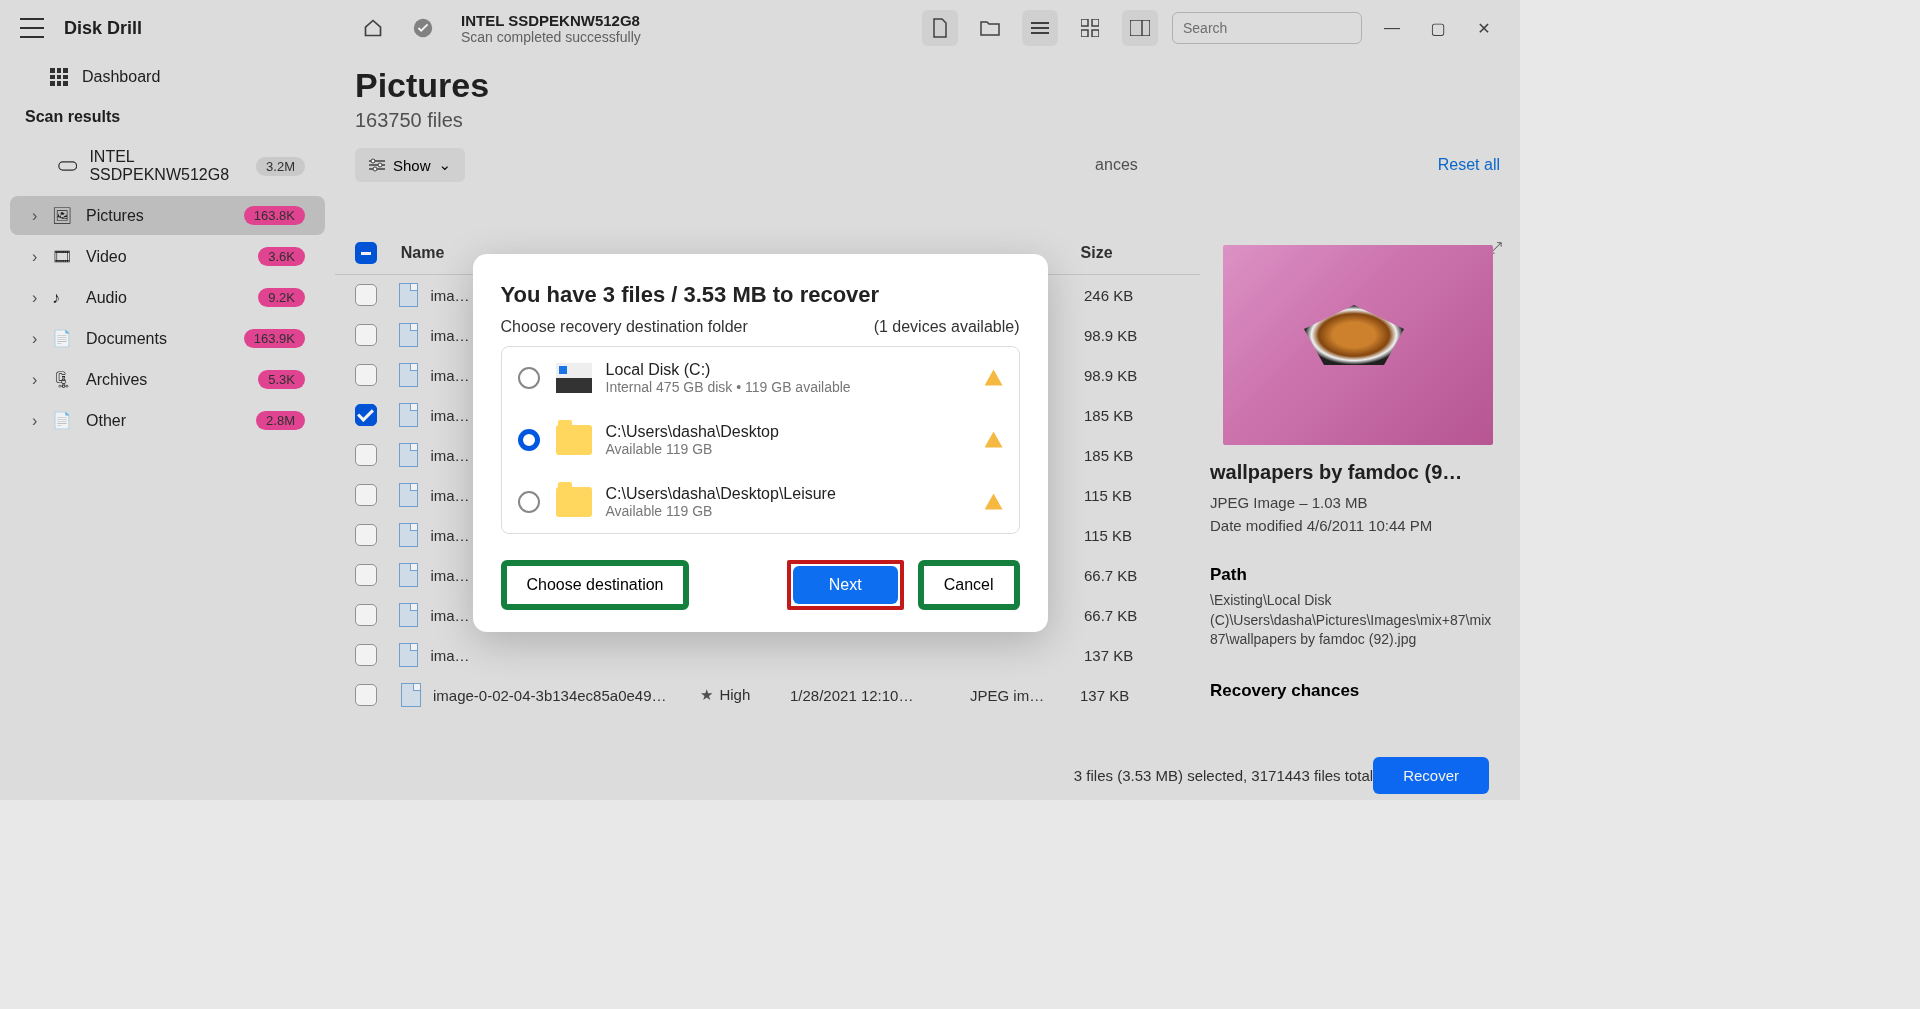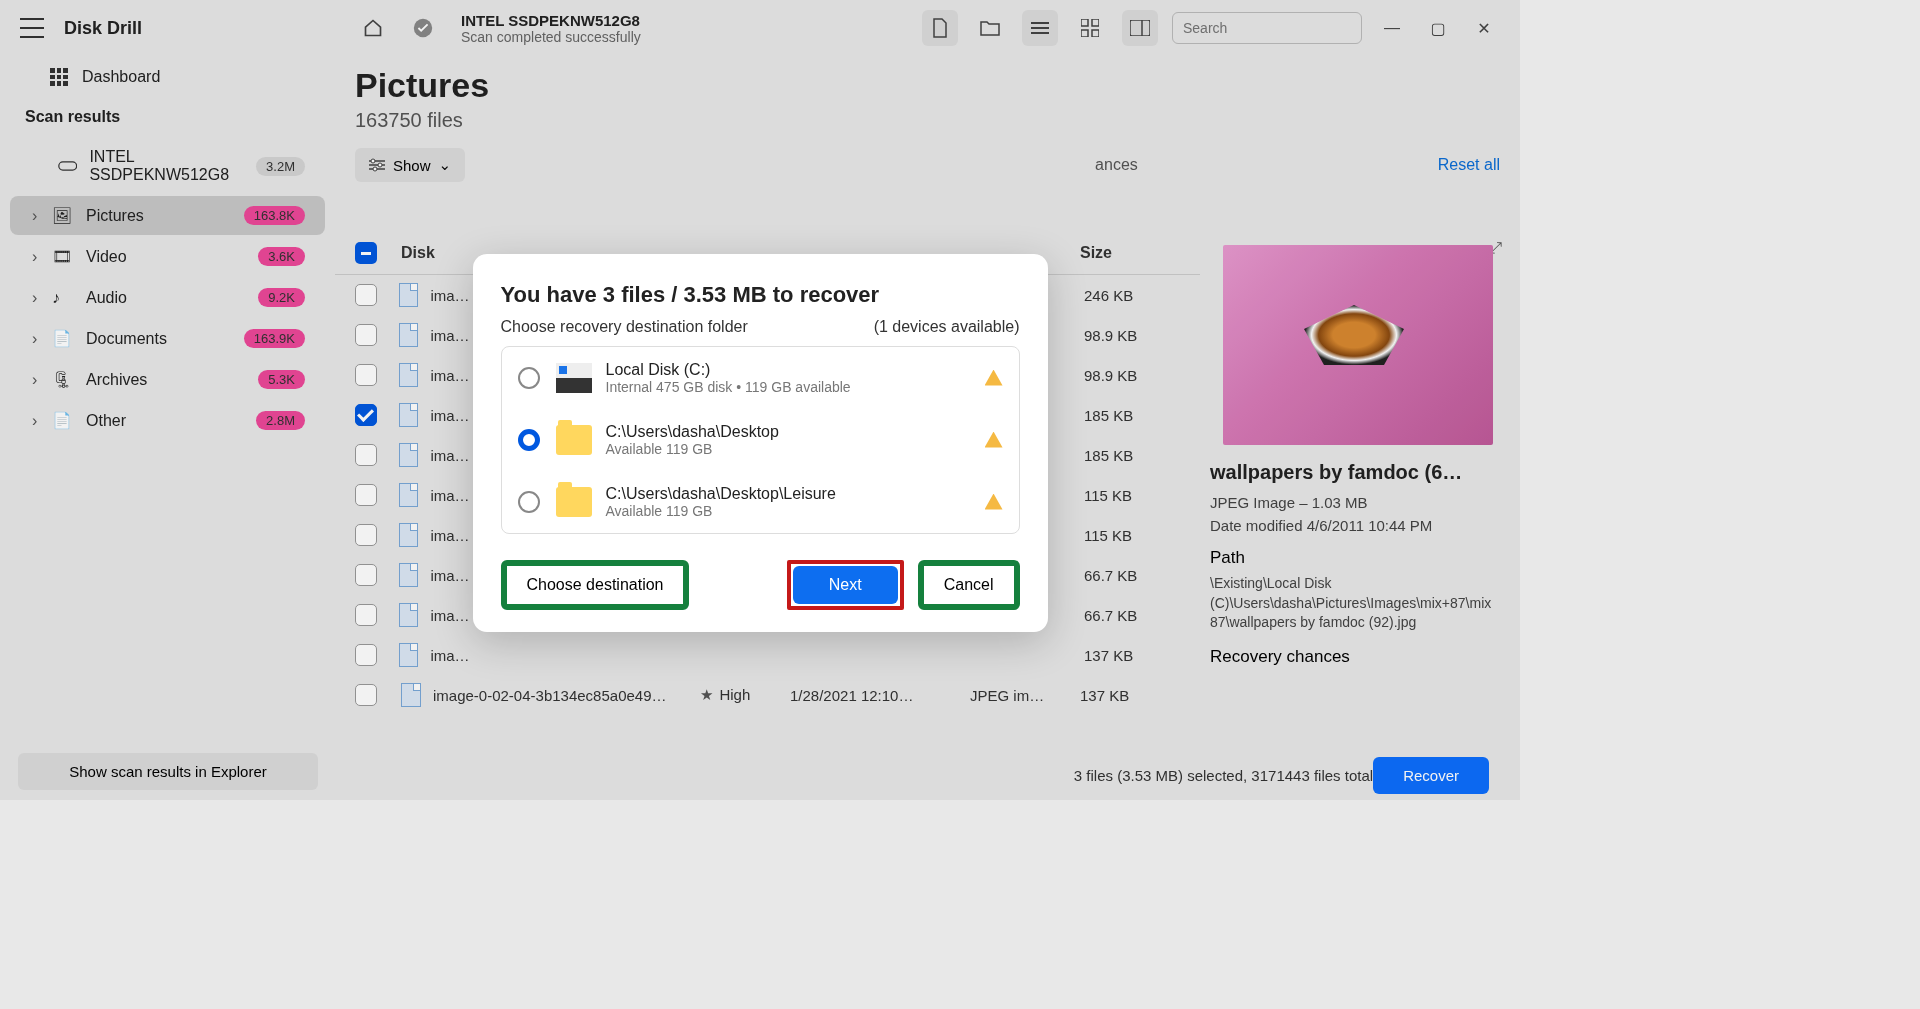--- a/index.html
+++ b/index.html
@@ -62,21 +62,21 @@
 .file-icon { width: 20px; height: 24px; background: #dce7f5; border: 1px solid #7aa8d8; margin-right: 12px; position: relative; }
 .file-icon::before { content:''; position:absolute; top:0; right:0; width:6px; height:6px; background:#fff; border-left:1px solid #7aa8d8; border-bottom:1px solid #7aa8d8; }
 .star { color: #555; margin-right: 6px; }
 
 
 .details { position: absolute; right: 14px; top: 245px; width: 296px; }
 .preview-img { width: 270px; height: 200px; background: linear-gradient(135deg, #e89ad0 0%, #d87bb8 40%, #c05a9a 100%); border-radius: 2px; position: relative; margin: 0 auto 16px; overflow: hidden; }
 .butterfly { position: absolute; top: 30%; left: 30%; width: 100px; height: 60px; background: radial-gradient(ellipse at center, #d88830 30%, #8b4a10 50%, #fff 60%, #222 70%); clip-path: polygon(50% 0, 100% 40%, 80% 100%, 20% 100%, 0 40%); }
 .det-title { font-size: 20px; font-weight: 700; color: #222; margin-bottom: 10px; }
 .det-line { font-size: 15px; color: #444; margin-bottom: 6px; }
-.det-head { font-size: 17px; font-weight: 400; margin-top: 14px; margin-bottom: 6px; }
+.det-head { font-size: 17px; font-weight: 700; margin-top: 31px; margin-bottom: 6px; }
 .expand-icon { position: absolute; top: -6px; right: 4px; color: #555; cursor: pointer; }
 
 
 .footer { position: absolute; bottom: 0; left: 335px; right: 11px; height: 50px; display: flex; align-items: center; padding: 0 20px; font-size: 15px; color: #333; }
 .recover-btn { margin-left: auto; background: #0d6efd; color: #fff; border: none; padding: 10px 30px; border-radius: 6px; font-size: 15px; cursor: pointer; }
 .explorer-btn { position: absolute; bottom: 10px; left: 18px; width: 300px; padding: 10px; background: #dcdcdc; border-radius: 6px; text-align: center; font-size: 15px; cursor: pointer; }
 
 
 .modal-backdrop { position: absolute; inset: 0; background: rgba(0,0,0,0.05); display: flex; align-items: center; justify-content: center; padding-top: 85px; }
 .modal { width: 575px; background: #fff; border-radius: 14px; box-shadow: 0 10px 40px rgba(0,0,0,.2); padding: 28px 28px 22px; }
@@ -168,21 +168,20 @@
     <span>Archives</span>
     <span class="count">5.3K</span>
       </div>
       <div class="sidebar-item cat">
         <span class="chevron">›</span>
     <span class="item-icon">📄</span>
     <span>Other</span>
     <span class="count">2.8M</span>
       </div>
     </div>
-  <div class="explorer-btn">Show scan results in Explorer</div>
 </div>
 
 <div class="main">
   <div class="main-header">
     <div class="icon-btn">
         <svg width="20" height="20" viewBox="0 0 24 24">
           <path d="M3 11l9-8 9 8v10H3z" fill="none" stroke="#444" stroke-width="2"></path>
         </svg>
       </div>
     <div class="icon-btn">
@@ -259,21 +258,21 @@
     </button>
     <span style="margin-left:620px;color:#555">ances</span>
     <span class="reset">Reset all</span>
   </div>
 
   <div class="table-wrap">
     <div class="tbl-head">
       <div class="col-check">
           <div class="check-indeterminate"></div>
         </div>
-      <div class="col-name">Disk</div>
+      <div class="col-name">Name</div>
       <div style="width:640px"></div>
       <div class="col-size">Size</div>
     </div>
     <div id="rows">
         <div class="tbl-row">
           <div class="col-check">
             <div class="chk "></div>
           </div>
     <div class="file-icon"></div>
     <div class="col-name">ima…</div>
@@ -373,21 +372,21 @@
     <div class="col-size">137 KB</div>
         </div>
       </div>
   </div>
 
   <div class="details">
     <div class="expand-icon">⤢</div>
     <div class="preview-img">
         <div class="butterfly"></div>
       </div>
-    <div class="det-title">wallpapers by famdoc (6…</div>
+    <div class="det-title">wallpapers by famdoc (9…</div>
     <div class="det-line">JPEG Image – 1.03 MB</div>
     <div class="det-line">Date modified 4/6/2011 10:44 PM</div>
     <div class="det-head">Path</div>
     <div class="det-line" style="font-size:14px;line-height:1.4">\Existing\Local Disk (C)\Users\dasha\Pictures\Images\mix+87\mix 87\wallpapers by famdoc (92).jpg</div>
     <div class="det-head">Recovery chances</div>
   </div>
 </div>
 
 <div class="footer">
   <div class="spacer"></div>

